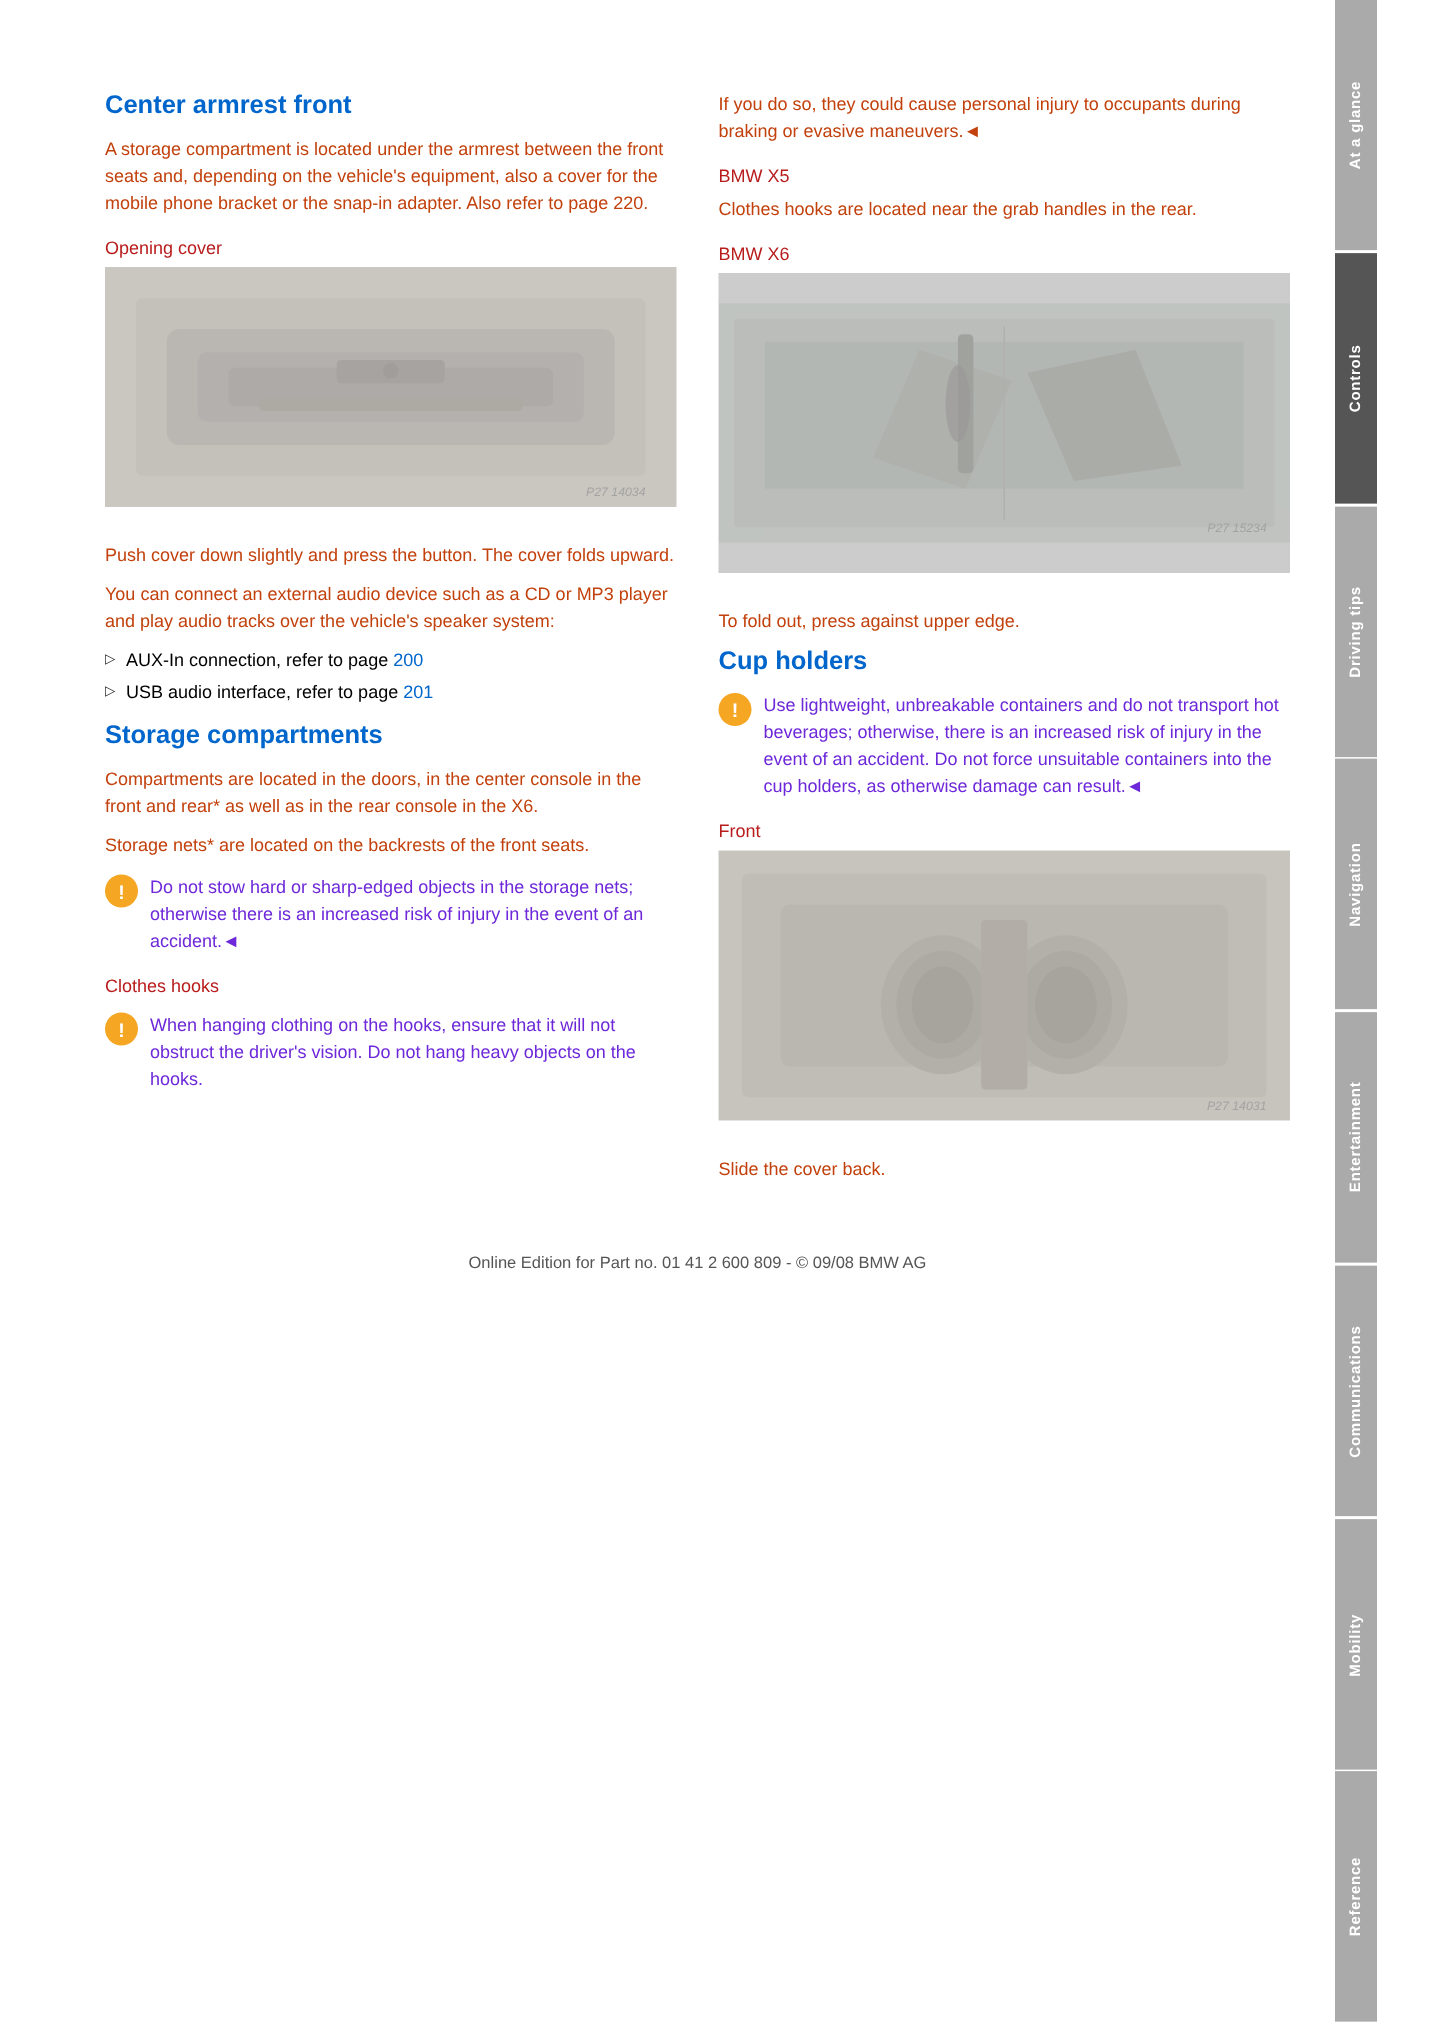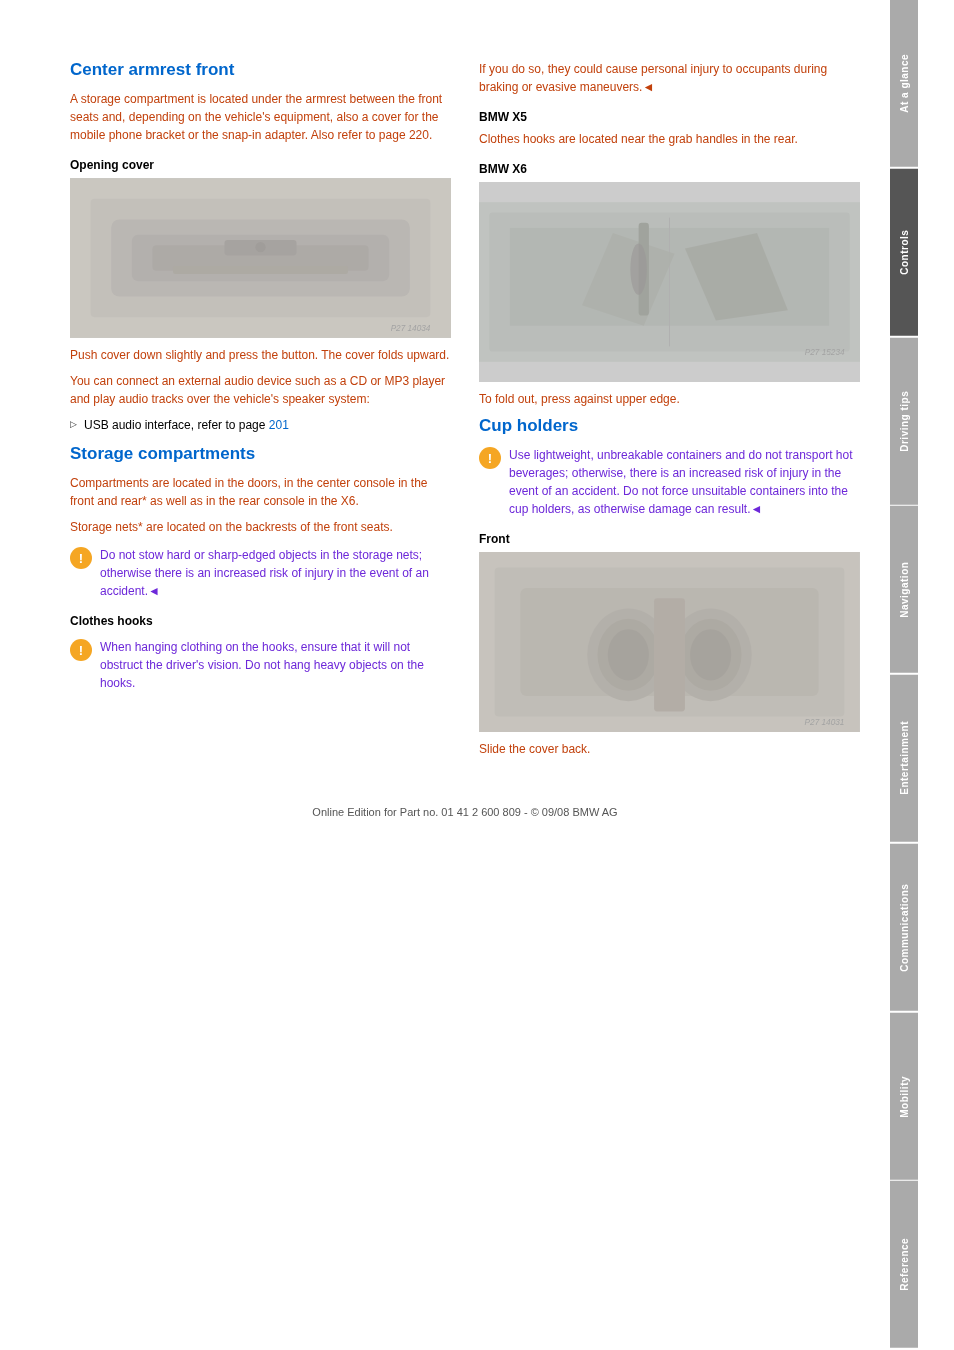--- a/index.html
+++ b/index.html
@@ -72,42 +72,42 @@
 
     h2.section-title {
       color: #0066cc;
       font-size: 17px;
       font-weight: bold;
       margin-bottom: 10px;
       margin-top: 0;
     }
 
     h3.sub-title {
-      color: #000000;
+      color: #b91c1c;
       font-size: 12px;
-      font-weight: bold;
+      font-weight: normal;
       margin-bottom: 6px;
       margin-top: 14px;
     }
 
     p.body-text {
       font-size: 12px;
       line-height: 1.5;
       margin-bottom: 8px;
       color: #c2410c;
     }
 
     .img-placeholder {
       background: #ccc;
       display: flex;
       align-items: center;
       justify-content: center;
       color: #666;
       font-size: 11px;
-      margin-bottom: 8px;
+      margin-bottom: 23px;
       overflow: hidden;
       font-style: italic;
     }
 
     .img-placeholder svg {
       opacity: 0.4;
     }
 
     .bullet-list {
       list-style: none;
@@ -214,20 +214,23 @@
             <rect x="100" y="85" width="170" height="8" rx="2" fill="#807868"></rect>
             <text x="350" y="148" font-size="8" fill="#666" text-anchor="end">P27 14034</text>
           </svg>
         </div>
 
         <p class="body-text">Push cover down slightly and press the button. The cover folds upward.</p>
 
         <p class="body-text">You can connect an external audio device such as a CD or MP3 player and play audio tracks over the vehicle's speaker system:</p>
 
         <ul class="bullet-list">
+          <li>
+            <span>AUX-In connection, refer to page </span><a href="#">200</a>
+          </li>
           <li>
             <span>USB audio interface, refer to page </span><a href="#">201</a>
           </li>
         </ul>
 
         <h2 class="section-title">Storage compartments</h2>
         <p class="body-text">Compartments are located in the doors, in the center console in the front and rear* as well as in the rear console in the X6.</p>
         <p class="body-text">Storage nets* are located on the backrests of the front seats.</p>
 
         <div class="warning-box">

